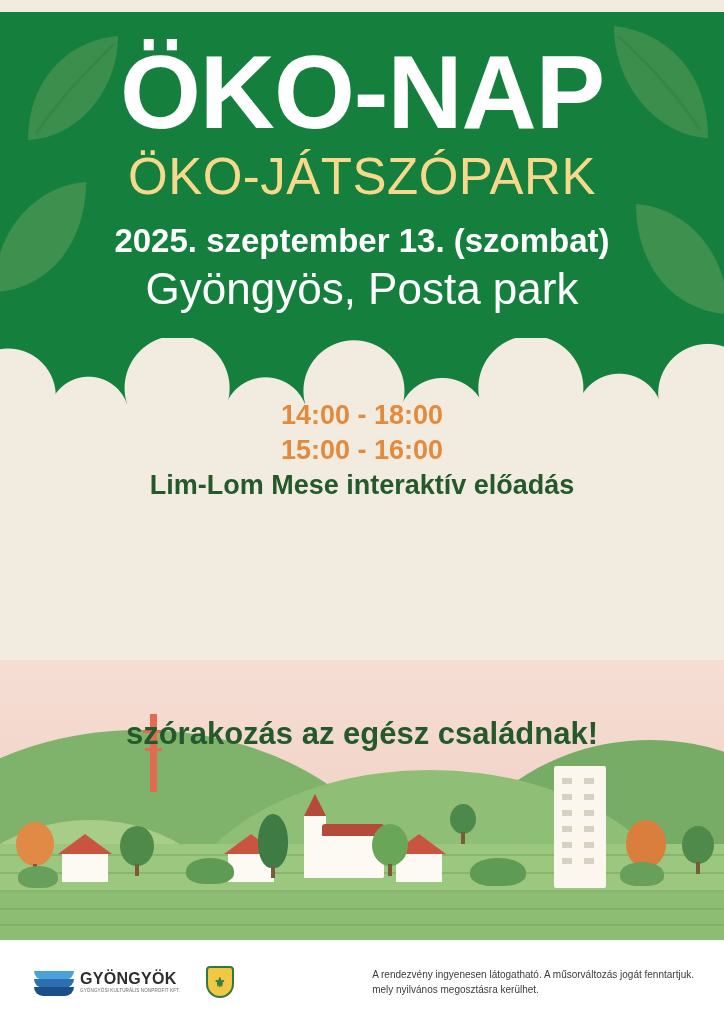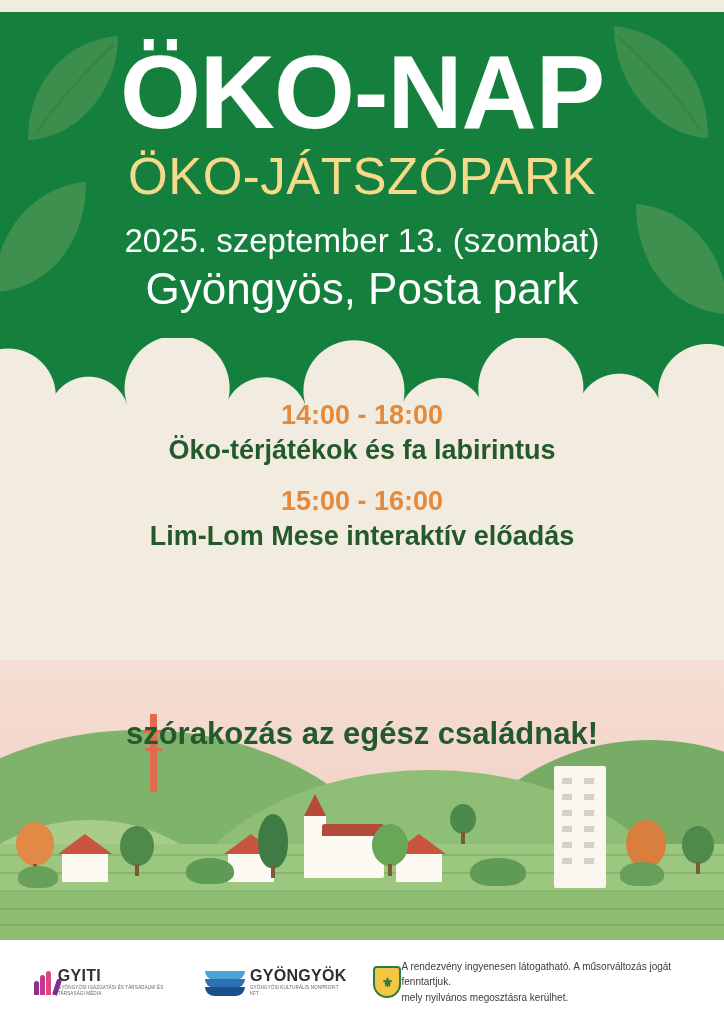--- a/index.html
+++ b/index.html
@@ -69,21 +69,21 @@
     line-height: 1.05;
     font-weight: 400;
     color: #f6d98a;
     letter-spacing: .5px;
   }
   .date-line {
     margin-top: 16px;
     font-size: 33px;
     line-height: 1.25;
     color: #ffffff;
-    font-weight: 400;
+    font-weight: 700;
   }
   .place-line {
     font-size: 44px;
     line-height: 1.25;
     color: #ffffff;
     font-weight: 400;
   }
 
   
   .program {
@@ -245,21 +245,20 @@
     <div class="title-wrap">
       <div class="main-title">ÖKO-NAP</div>
       <div class="sub-title">ÖKO-JÁTSZÓPARK</div>
       <div class="date-line">2025. szeptember 13. (szombat)</div>
       <div class="place-line">Gyöngyös, Posta park</div>
     </div>
   </div>
 
   <div class="program">
     <div class="time">14:00 - 18:00</div>
-    <div class="prog-title">Öko-térjátékok és fa labirintus</div>
 
     <div class="time">15:00 - 16:00</div>
     <div class="prog-title tight">Lim-Lom Mese interaktív előadás</div>
   </div>
 
   <div class="landscape">
     <div class="sky-fade"></div>
 
     <div style="position:absolute; left:0; right:0; top:52px; text-align:center; z-index:5;">
       <div style="font-size:31px; font-weight:700; color:#245a2b; margin-top:4px;">szórakozás az egész családnak!</div>
@@ -347,33 +346,20 @@
 
     <div class="bush" style="left:186px; bottom:56px; width:48px; height:26px; background:#5e9b55;"></div>
     <div class="bush" style="left:470px; bottom:54px; width:56px; height:28px; background:#5e9b55;"></div>
     <div class="bush" style="left:620px; bottom:54px; width:44px; height:24px; background:#679f5b;"></div>
     <div class="bush" style="left:18px; bottom:52px; width:40px; height:22px; background:#679f5b;"></div>
   </div>
 
   <div class="footer">
     <div class="logos">
 
-      <div class="logo logo-gyiti">
-        <div class="gyiti-mark">
-          <span style="left:0; height:14px; background:#8e2f8e;"></span>
-          <span style="left:6px; height:20px; background:#c0398f;"></span>
-          <span style="left:12px; height:24px; background:#e0457f;"></span>
-          <span style="left:18px; height:17px; background:#7a2f93; transform:rotate(18deg); transform-origin:bottom;"></span>
-        </div>
-        <div class="logo-text">
-          <div class="logo-name">GYITI</div>
-          <div class="logo-sub">GYÖNGYÖSI IGAZGATÁSI ÉS TÁRSADALMI
-ÉS TÁRSASÁGI MÉDIA</div>
-        </div>
-      </div>
 
       <div class="logo logo-gy">
         <div class="wave-mark">
           <div class="wave" style="top:2px; background:#4aa3d8;"></div>
           <div class="wave" style="top:10px; background:#2d6fb0;"></div>
           <div class="wave" style="top:18px; background:#1b4f8a;"></div>
         </div>
         <div class="logo-text">
           <div class="logo-name">GYÖNGYÖK</div>
           <div class="logo-sub">GYÖNGYÖSI KULTURÁLIS NONPROFIT KFT.</div>

